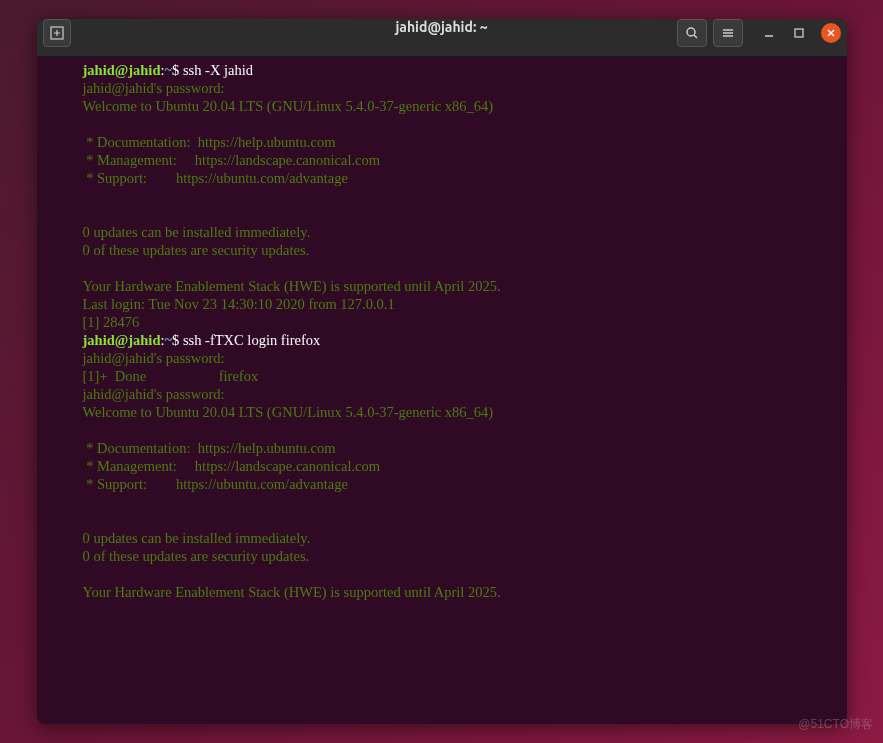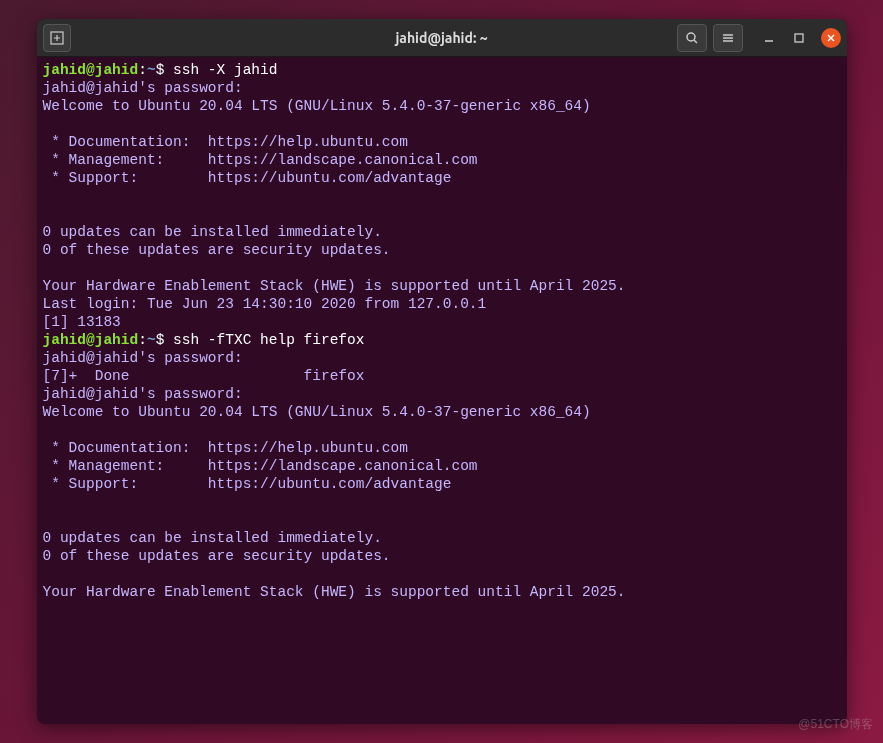--- a/index.html
+++ b/index.html
@@ -25,21 +25,21 @@
       box-shadow: 0 4px 20px rgba(0,0,0,0.5);
       display: flex;
       flex-direction: column;
       overflow: hidden;
     }
     .titlebar {
       height: 38px;
       background: #2c2c2c;
       border-bottom: 1px solid #1a1a1a;
       display: flex;
-      align-items: center;
+      align-items: flex-start;
       padding: 0 6px;
       position: relative;
     }
     .titlebar-left {
       display: flex;
       gap: 4px;
     }
     .titlebar-btn {
       width: 28px;
       height: 28px;
@@ -118,28 +118,29 @@
     }
     .terminal-body::-webkit-scrollbar-track {
       background: #2a2a2a;
     }
     .terminal-body::-webkit-scrollbar-thumb {
       background: #5a5a5a;
       border-radius: 2px;
     }
     .line {
       white-space: pre;
-      font-family: Liberation Mono, monospace;
+      font-family: Liberation Serif, serif;
+      margin-left: 40px;
     }
     .prompt-user { color: #8ae234; font-weight: bold; }
     .prompt-colon { color: #ffffff; }
     .prompt-path { color: #729fcf; font-weight: bold; }
     .prompt-dollar { color: #ffffff; }
     .cmd { color: #ffffff; }
-    .output { color: #c4b5fd; }
+    .output { color: #4d7c0f; }
     .cursor {
       display: inline-block;
       width: 8px;
       height: 16px;
       background: #ffffff;
       vertical-align: middle;
     }
     .watermark {
       position: absolute;
       bottom: 10px;
@@ -205,25 +206,25 @@
       <div class="line"><span class="output">&nbsp;</span></div>
       <div class="line"><span class="output"> * Documentation:  https://help.ubuntu.com</span></div>
       <div class="line"><span class="output"> * Management:     https://landscape.canonical.com</span></div>
       <div class="line"><span class="output"> * Support:        https://ubuntu.com/advantage</span></div>
       <div class="line"><span class="output">&nbsp;</span></div>
       <div class="line"><span class="output">&nbsp;</span></div>
       <div class="line"><span class="output">0 updates can be installed immediately.</span></div>
       <div class="line"><span class="output">0 of these updates are security updates.</span></div>
       <div class="line"><span class="output">&nbsp;</span></div>
       <div class="line"><span class="output">Your Hardware Enablement Stack (HWE) is supported until April 2025.</span></div>
-      <div class="line"><span class="output">Last login: Tue Jun 23 14:30:10 2020 from 127.0.0.1</span></div>
-      <div class="line"><span class="output">[1] 13183</span></div>
-      <div class="line"><span class="prompt-user">jahid@jahid</span><span class="prompt-colon">:</span><span class="prompt-path">~</span><span class="prompt-dollar">$ </span><span class="cmd">ssh -fTXC help firefox</span></div>
+      <div class="line"><span class="output">Last login: Tue Nov 23 14:30:10 2020 from 127.0.0.1</span></div>
+      <div class="line"><span class="output">[1] 28476</span></div>
+      <div class="line"><span class="prompt-user">jahid@jahid</span><span class="prompt-colon">:</span><span class="prompt-path">~</span><span class="prompt-dollar">$ </span><span class="cmd">ssh -fTXC login firefox</span></div>
       <div class="line"><span class="output">jahid@jahid's password:</span></div>
-      <div class="line"><span class="output">[7]+  Done                    firefox</span></div>
+      <div class="line"><span class="output">[1]+  Done                    firefox</span></div>
       <div class="line"><span class="output">jahid@jahid's password:</span></div>
       <div class="line"><span class="output">Welcome to Ubuntu 20.04 LTS (GNU/Linux 5.4.0-37-generic x86_64)</span></div>
       <div class="line"><span class="output">&nbsp;</span></div>
       <div class="line"><span class="output"> * Documentation:  https://help.ubuntu.com</span></div>
       <div class="line"><span class="output"> * Management:     https://landscape.canonical.com</span></div>
       <div class="line"><span class="output"> * Support:        https://ubuntu.com/advantage</span></div>
       <div class="line"><span class="output">&nbsp;</span></div>
       <div class="line"><span class="output">&nbsp;</span></div>
       <div class="line"><span class="output">0 updates can be installed immediately.</span></div>
       <div class="line"><span class="output">0 of these updates are security updates.</span></div>

